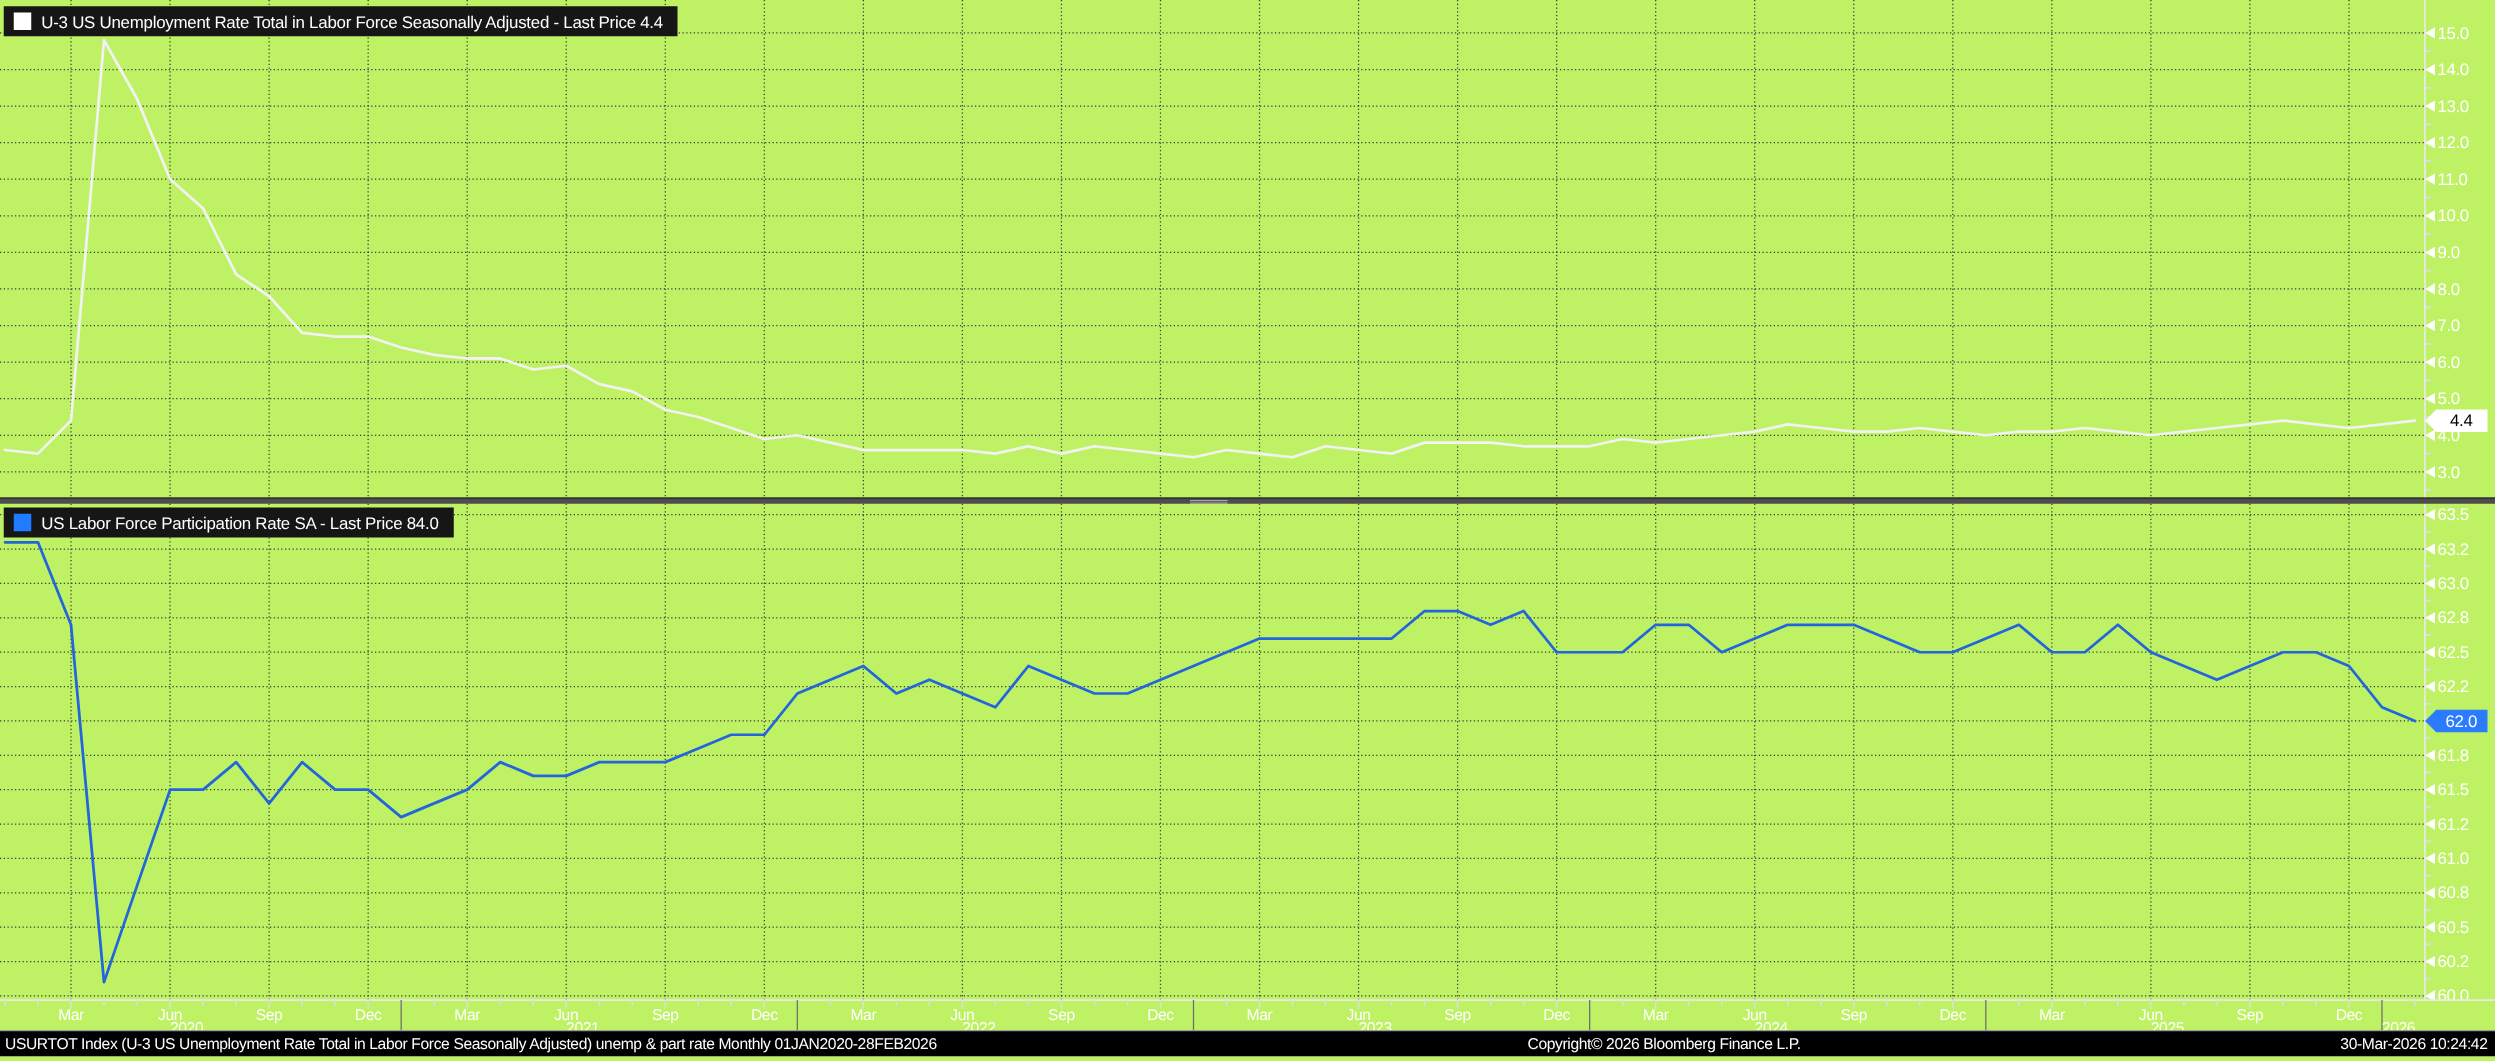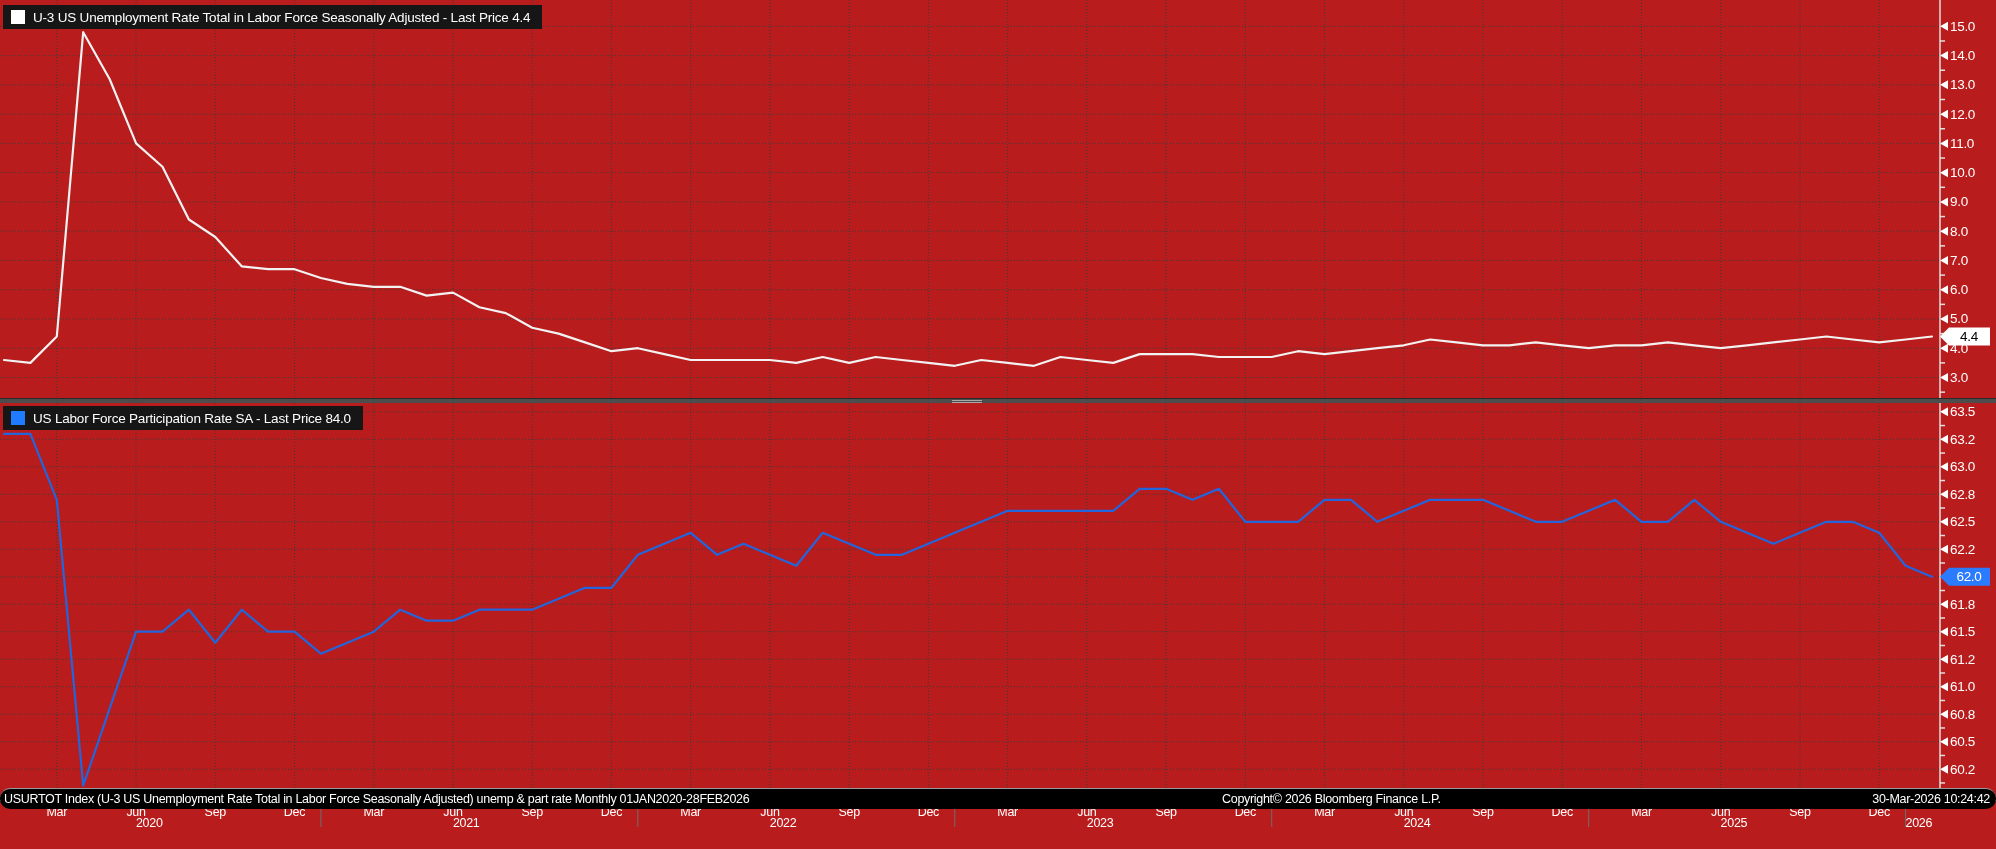--- a/index.html
+++ b/index.html
@@ -1,17 +1,17 @@
 <!DOCTYPE html>
 <html><head>
 <meta charset="utf-8">
 <style>
   html,body{margin:0;padding:0;background:#000;}
   .terminal{
-    position:relative;width:1996px;height:849px;background:#b91c1c;
+    position:relative;width:1996px;height:849px;background:#bef264;
     font-family:"Liberation Sans","DejaVu Sans",sans-serif;overflow:hidden;
   }
   .chart-area{position:absolute;left:0;top:0;width:1996px;height:828px;}
   svg{display:block;}
   .legend{
     position:absolute;display:flex;align-items:center;gap:8px;
     background:#161616;padding:3px 12px 3px 8px;height:18px;z-index:5;
     color:#fff;font-size:13.5px;letter-spacing:-0.2px;white-space:nowrap;
   }
   .legend-top{left:3px;top:5px;}
@@ -19,23 +19,23 @@
   .swatch{width:14px;height:14px;display:inline-block;flex:0 0 auto;}
   .divider{
     position:absolute;left:0;top:398px;width:1996px;height:5px;
     background:#4d4d4d;z-index:4;border-top:1px solid #2a2a2a;box-sizing:border-box;
   }
   .divider-grip{
     position:absolute;left:952px;top:1px;width:30px;height:3px;
     border-top:1px solid #a8a8a8;border-bottom:1px solid #a8a8a8;box-sizing:border-box;
   }
   .footer{
-    position:absolute;left:0;top:788px;width:1996px;height:21px;
+    position:absolute;left:0;top:824px;width:1996px;height:21px;
     border-top:1px solid #9a9a9a;color:#fff;font-size:12.5px;
-    letter-spacing:-0.3px;box-sizing:border-box;background:#000;white-space:nowrap;border-radius:10px;
+    letter-spacing:-0.3px;box-sizing:border-box;background:#000;white-space:nowrap;
   }
   .footer span{position:absolute;top:3px;}
   .footer-left{left:4px;}
   .footer-copyright{left:1222px;text-align:right;}
   .footer-datetime{right:6px;margin-left:25px;}
 </style>
 </head>
 <body>
 
 <div class="terminal">

